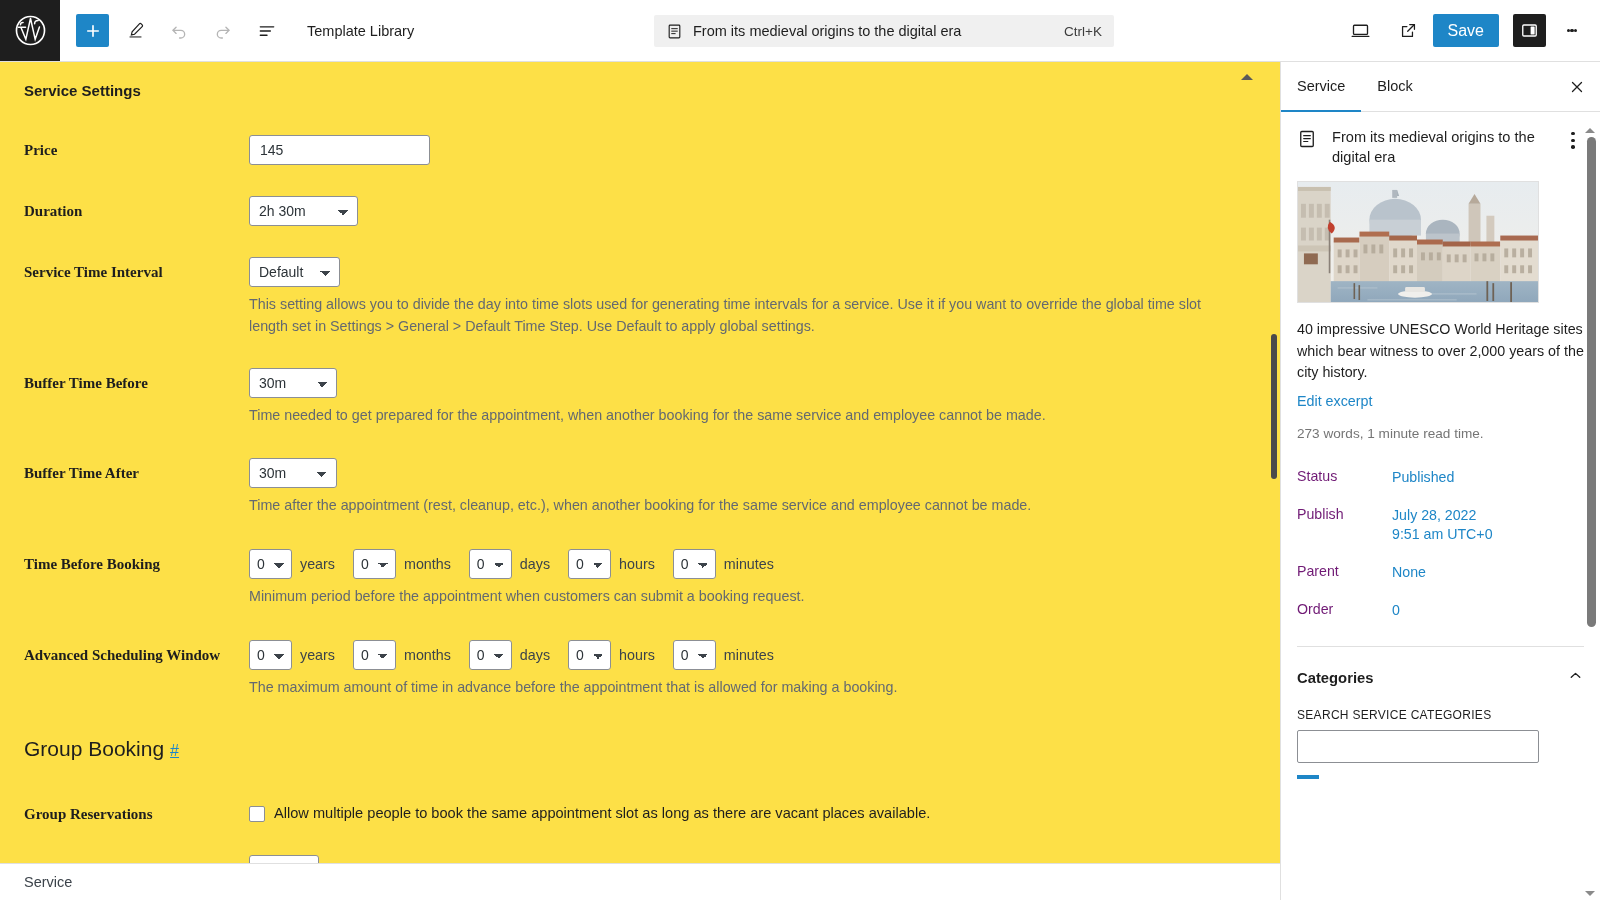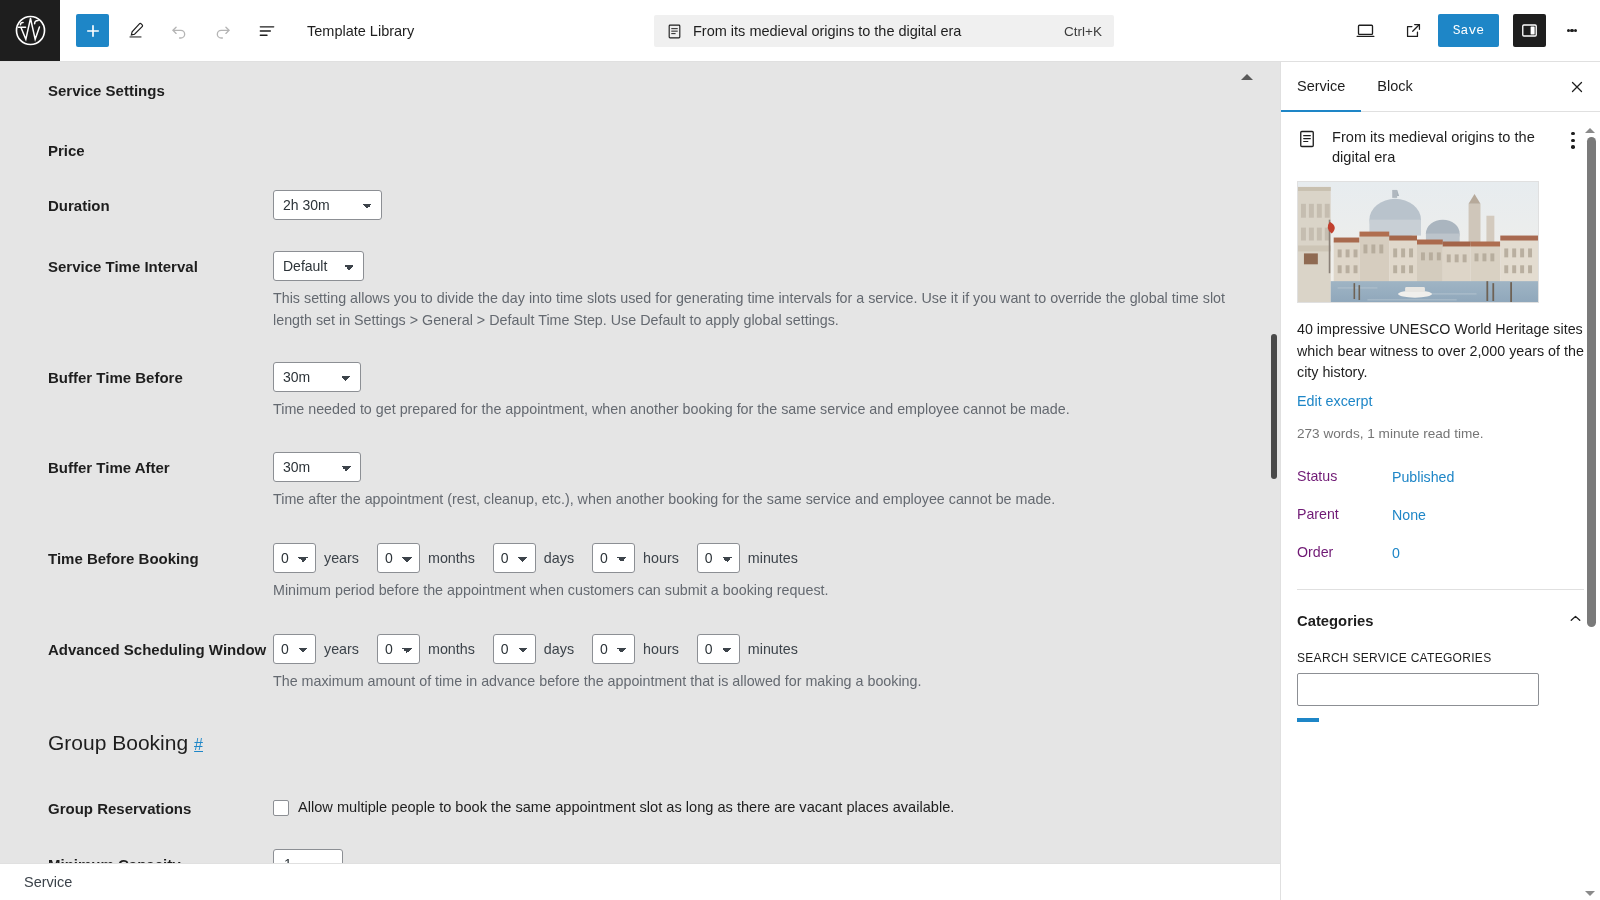--- a/index.html
+++ b/index.html
@@ -45,62 +45,62 @@
   }
   .cmd-bar .cmd-label { font-size: 14.5px; color: #1e1e1e; flex: 1; text-align: left; }
   .cmd-bar .cmd-key { font-size: 13.5px; color: #3c3c3c; }
   .cmd-icon { display:flex; align-items:center; }
   .topright {
     margin-left: auto; display: flex; align-items: center; gap: 2px; padding-right: 14px;
   }
   .topright .tb-btn { margin-left: 10px; }
   .save-btn {
     background: #1e86c7; color: #fff; border: none;
-    font-size: 13px; height: 33px; padding: 0 15px; border-radius: 2px;
-    margin-left: 4px; cursor: pointer; font-family: Liberation Mono, monospace;
+    font-size: 16px; height: 33px; padding: 0 15px; border-radius: 2px;
+    margin-left: 4px; cursor: pointer; font-family: Liberation Sans, sans-serif;
   }
   .sidebar-toggle {
     background: #1e1e1e; color: #fff; width: 33px; height: 33px;
     border-radius: 2px; display:flex; align-items:center; justify-content:center;
     margin-left: 12px; cursor: pointer;
   }
   .kebab { margin-left: 10px; width: 28px; height: 33px; display:flex;align-items:center;justify-content:center;cursor:pointer;}
   .kebab i, .kebab-sm i {
     display:block; width:3.5px;height:3.5px;border-radius:50%;background:#1e1e1e;margin:1.7px 0;
   }
 
   
   .body { flex: 1; display: flex; position: relative; min-height: 0; }
 
   
   .canvas {
     position: relative;
     width: 1281px; flex: 0 0 1281px;
-    background: #e5e5e5;
+    background: #fde047;
     overflow: hidden;
     border-right: 1px solid #e0e0e0;
-    padding-left: 24px;
   }
   .canvas-inner { padding: 0 24px; position: relative; }
 
   .section-title {
     font-size: 15px; font-weight: bold; color: #1e1e1e;
     padding-top: 20px; padding-bottom: 6px;
   }
   .group-heading {
     font-size: 21px; color: #1e1e1e; font-weight: normal;
     display: flex; align-items: baseline; gap: 6px;
   }
   .group-heading .anchor { font-size: 16px; color: #1e86c7; text-decoration: underline; cursor: pointer; }
 
   .row { display: flex; align-items: flex-start; }
   .row-label {
     width: 225px; flex: 0 0 225px;
     font-size: 15px; font-weight: bold; color: #1e1e1e;
     padding-top: 7px;
+    font-family: Liberation Serif, serif;
   }
   .row-field { flex: 1; min-width: 0; }
 
   .txt-input {
     height: 30px; border: 1px solid #8c8f94; border-radius: 3px;
     background: #fff; font-size: 14px; color: #2c3338;
     padding: 0 10px; font-family: inherit;
   }
   .txt-input.w-price { width: 181px; }
   .txt-input.w-cap { width: 70px; }
@@ -326,20 +326,23 @@
     <div class="canvas">
       <div class="canvas-up-arrow"></div>
       <div class="canvas-scrollbar"></div>
 
       <div class="canvas-inner">
 
         <div class="section-title">Service Settings</div>
 
         <div class="row" style="margin-top:30px;">
           <div class="row-label">Price</div>
+          <div class="row-field">
+            <input class="txt-input w-price" type="text" value="145" style="">
+          </div>
         </div>
 
         <div class="row" style="margin-top:31px;justify-content:flex-end;">
           <div class="row-label">Duration</div>
           <div class="row-field">
             <select class="sel w-dur">
               <option>2h 30m</option>
             </select>
           </div>
         </div>
@@ -588,20 +591,27 @@
         <div class="excerpt">40 impressive UNESCO World Heritage sites which bear witness to over 2,000 years of the city history.</div>
         <span class="link-a">Edit excerpt</span>
 
         <div class="meta-line">273 words, 1 minute read time.</div>
 
         <div class="kv" style="margin-top:24px;">
           <div class="k">Status</div>
           <div class="v">Published</div>
         </div>
 
+        <div class="kv">
+          <div class="k">Publish</div>
+          <div class="v">
+            <span>July 28, 2022</span><br>
+            <span>9:51 am UTC+0</span>
+          </div>
+        </div>
 
 
         <div class="kv">
           <div class="k">Parent</div>
           <div class="v">None</div>
         </div>
 
         <div class="kv">
           <div class="k">Order</div>
           <div class="v">0</div>

